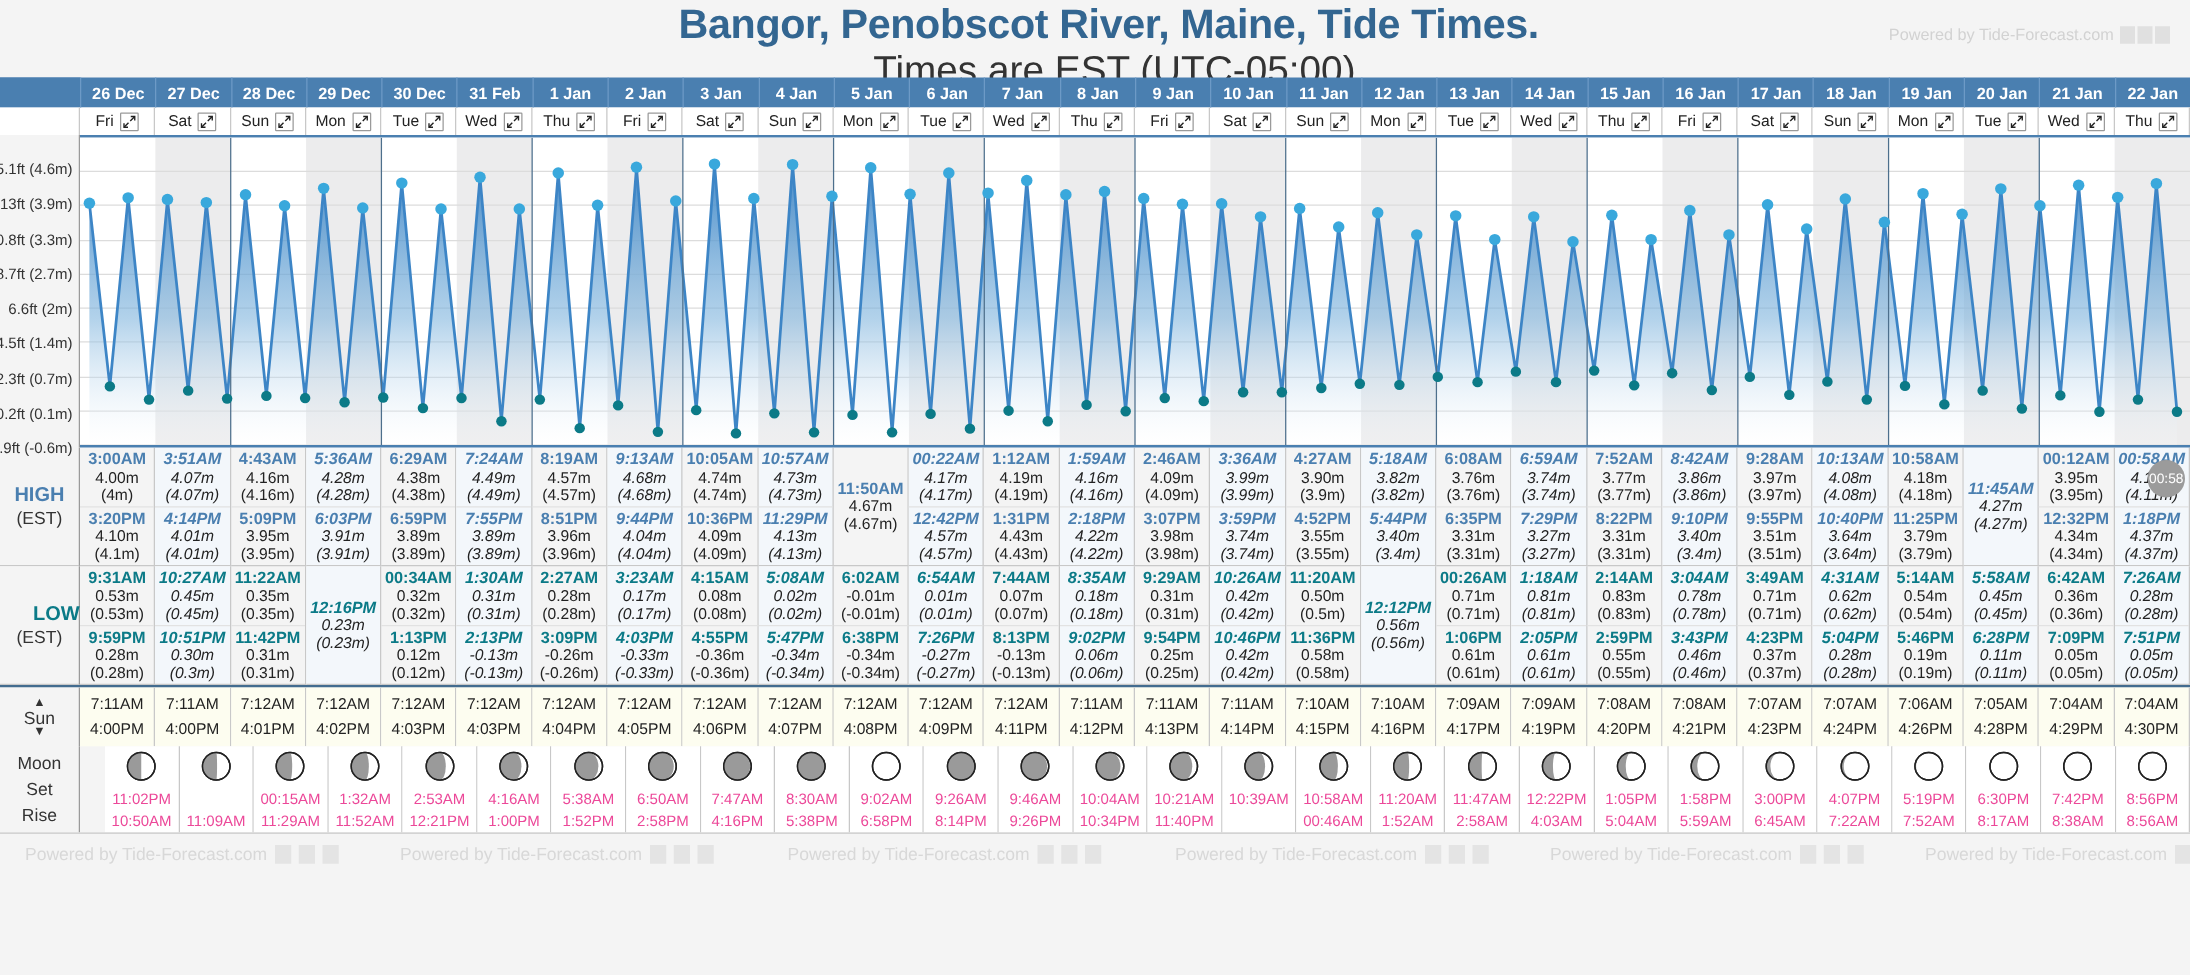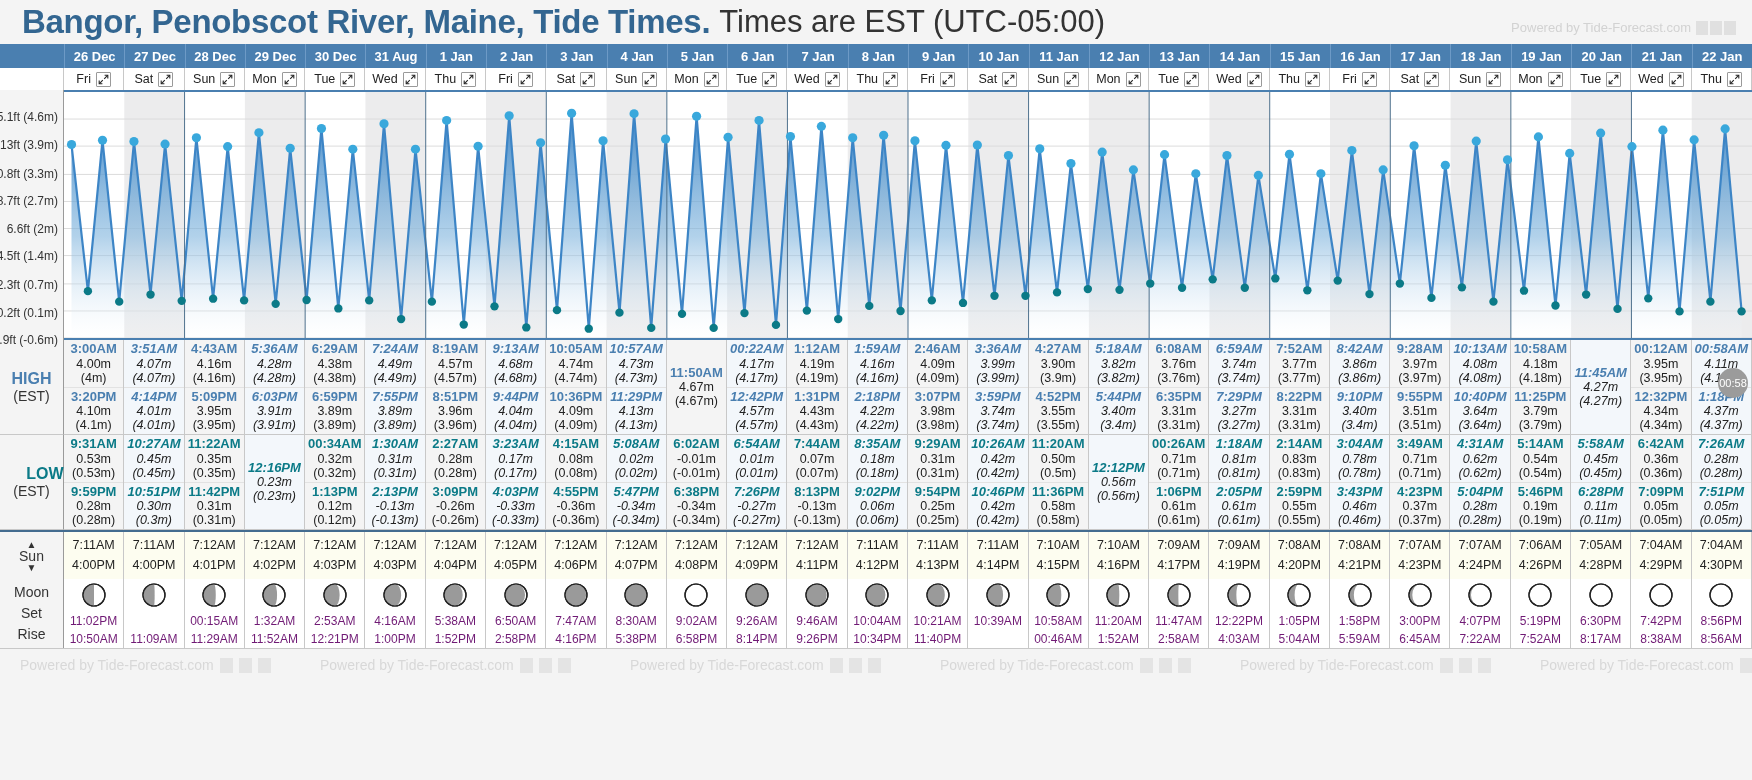--- a/index.html
+++ b/index.html
@@ -7,22 +7,22 @@
     width: 1752px; height: 780px;
     font-family: "Liberation Sans", sans-serif;
     background: #f4f4f4;
     overflow: hidden;
     position: relative;
   }
   .page { width: 1752px; height: 780px; position: relative; background:#f4f4f4; }
 
   
   .titlebar {
-    height: 44px; display: flex; align-items: center;
-    padding-left: 22px; background: #f4f4f4; position: relative;
+    height: 62px; display: flex; align-items: center;
+    padding-left: 22px; background: #f4f4f4; position: relative; flex-direction: column;
   }
   .title-strong { font-size: 33px; font-weight: bold; color: #336691; letter-spacing: -0.3px; white-space: nowrap; }
   .title-rest { font-size: 31px; color: #333; margin-left: 9px; white-space: nowrap; }
   .title-watermark {
     position: absolute; right: 16px; top: 20px;
     font-size: 13px; color: #d2d2d2; display: flex; align-items: center; gap: 5px;
   }
   .wm-icons { display: flex; gap: 2px; }
   .wm-sq { width: 12px; height: 14px; background: #e0e0e0; color:#f4f4f4; font-size:9px; text-align:center; line-height:14px; }
 
@@ -104,31 +104,31 @@
     display:flex; flex-direction:column; align-items:center; justify-content:center;
     font-size:14px; color:#333; line-height:1.0;
   }
   .sun-cells { display:flex; flex:1 1 auto; }
   .sun-cell {
     flex:1 1 0; min-width:0; background:#fdfdf0; border-right:1px solid #c8c8c8;
     text-align:center; font-size:12.5px; color:#222; padding: 4px 0; line-height:1.55;
   }
   .arrow-up, .arrow-dn { font-size: 10px; color:#333; line-height: 0.9; }
 
-  .moon-row { display:flex; width:1752px; }
+  .moon-row { display:flex; width:1752px;gap:20px; }
   .moon-lbl {
     width:64px; flex:0 0 64px; background:#f4f4f4; border-right:1px solid #9a9a9a;
     display:flex; flex-direction:column; align-items:center; justify-content:center;
     font-size:14px; color:#333; line-height:1.5; padding: 2px 0;
   }
   .moon-cells { display:flex; flex:1 1 auto; }
   .moon-cell {
     flex:1 1 0; min-width:0; border-right:1px solid #c8c8c8;
     display:flex; flex-direction:column; align-items:center; background:#fff;
-    font-size:12px; color:#701a75; padding-top: 3px;
+    font-size:12px; color:#ec4899; padding-top: 3px;
   }
   .moon-cell .mtime { line-height: 1.5; }
   .moon-glyph { width: 26px; height: 26px; margin-bottom: 1px; }
 
   
   .footer {
     height: 34px; display: flex; align-items: center; background: #f4f4f4;
     position: relative; border-top: 1px solid #c8c8c8;
   }
   .footer-wm {
@@ -165,21 +165,21 @@
   <div class="grid-wrap">
 
     <div class="row daterow">
       <div class="lbl-col"></div>
       <div class="cells" id="date-cells">
           <div class="cell">26 Dec</div>
           <div class="cell">27 Dec</div>
           <div class="cell">28 Dec</div>
           <div class="cell">29 Dec</div>
           <div class="cell">30 Dec</div>
-          <div class="cell">31 Aug</div>
+          <div class="cell">31 Feb</div>
           <div class="cell">1 Jan</div>
           <div class="cell">2 Jan</div>
           <div class="cell">3 Jan</div>
           <div class="cell">4 Jan</div>
           <div class="cell">5 Jan</div>
           <div class="cell">6 Jan</div>
           <div class="cell">7 Jan</div>
           <div class="cell">8 Jan</div>
           <div class="cell">9 Jan</div>
           <div class="cell">10 Jan</div>

